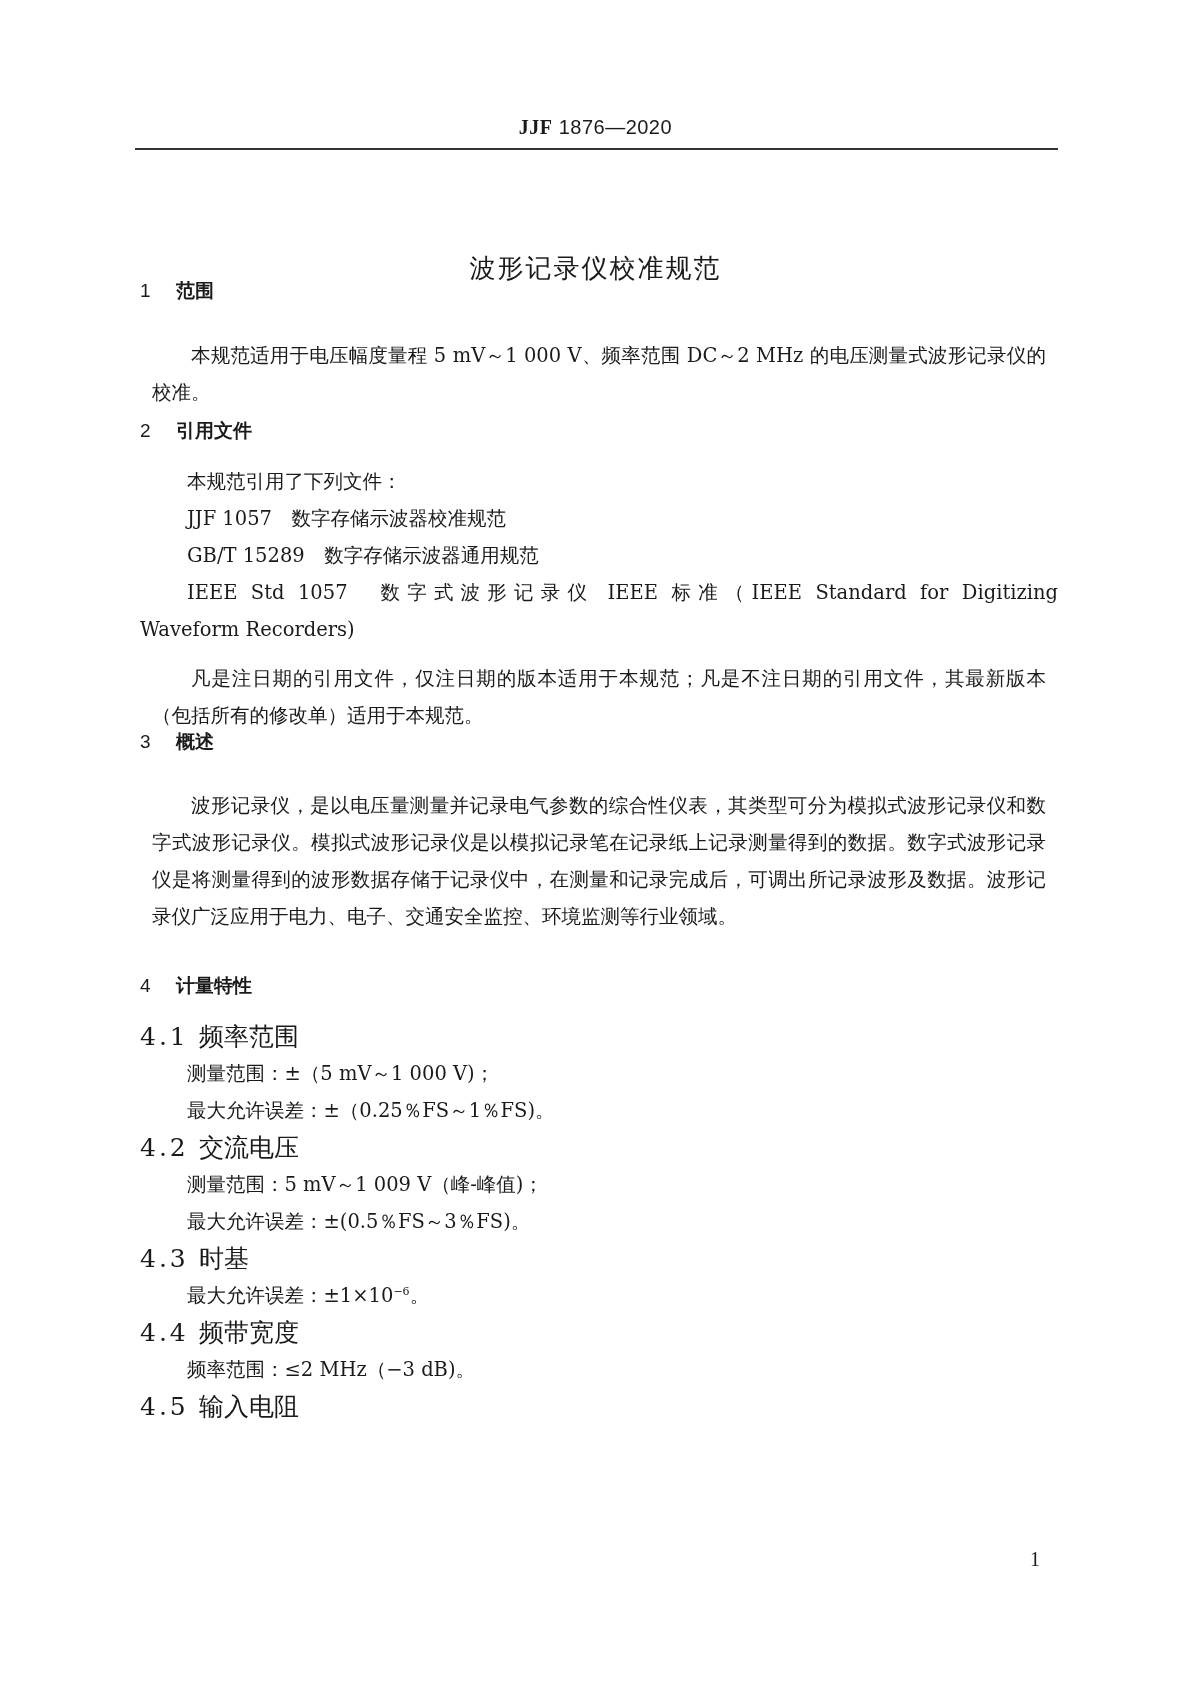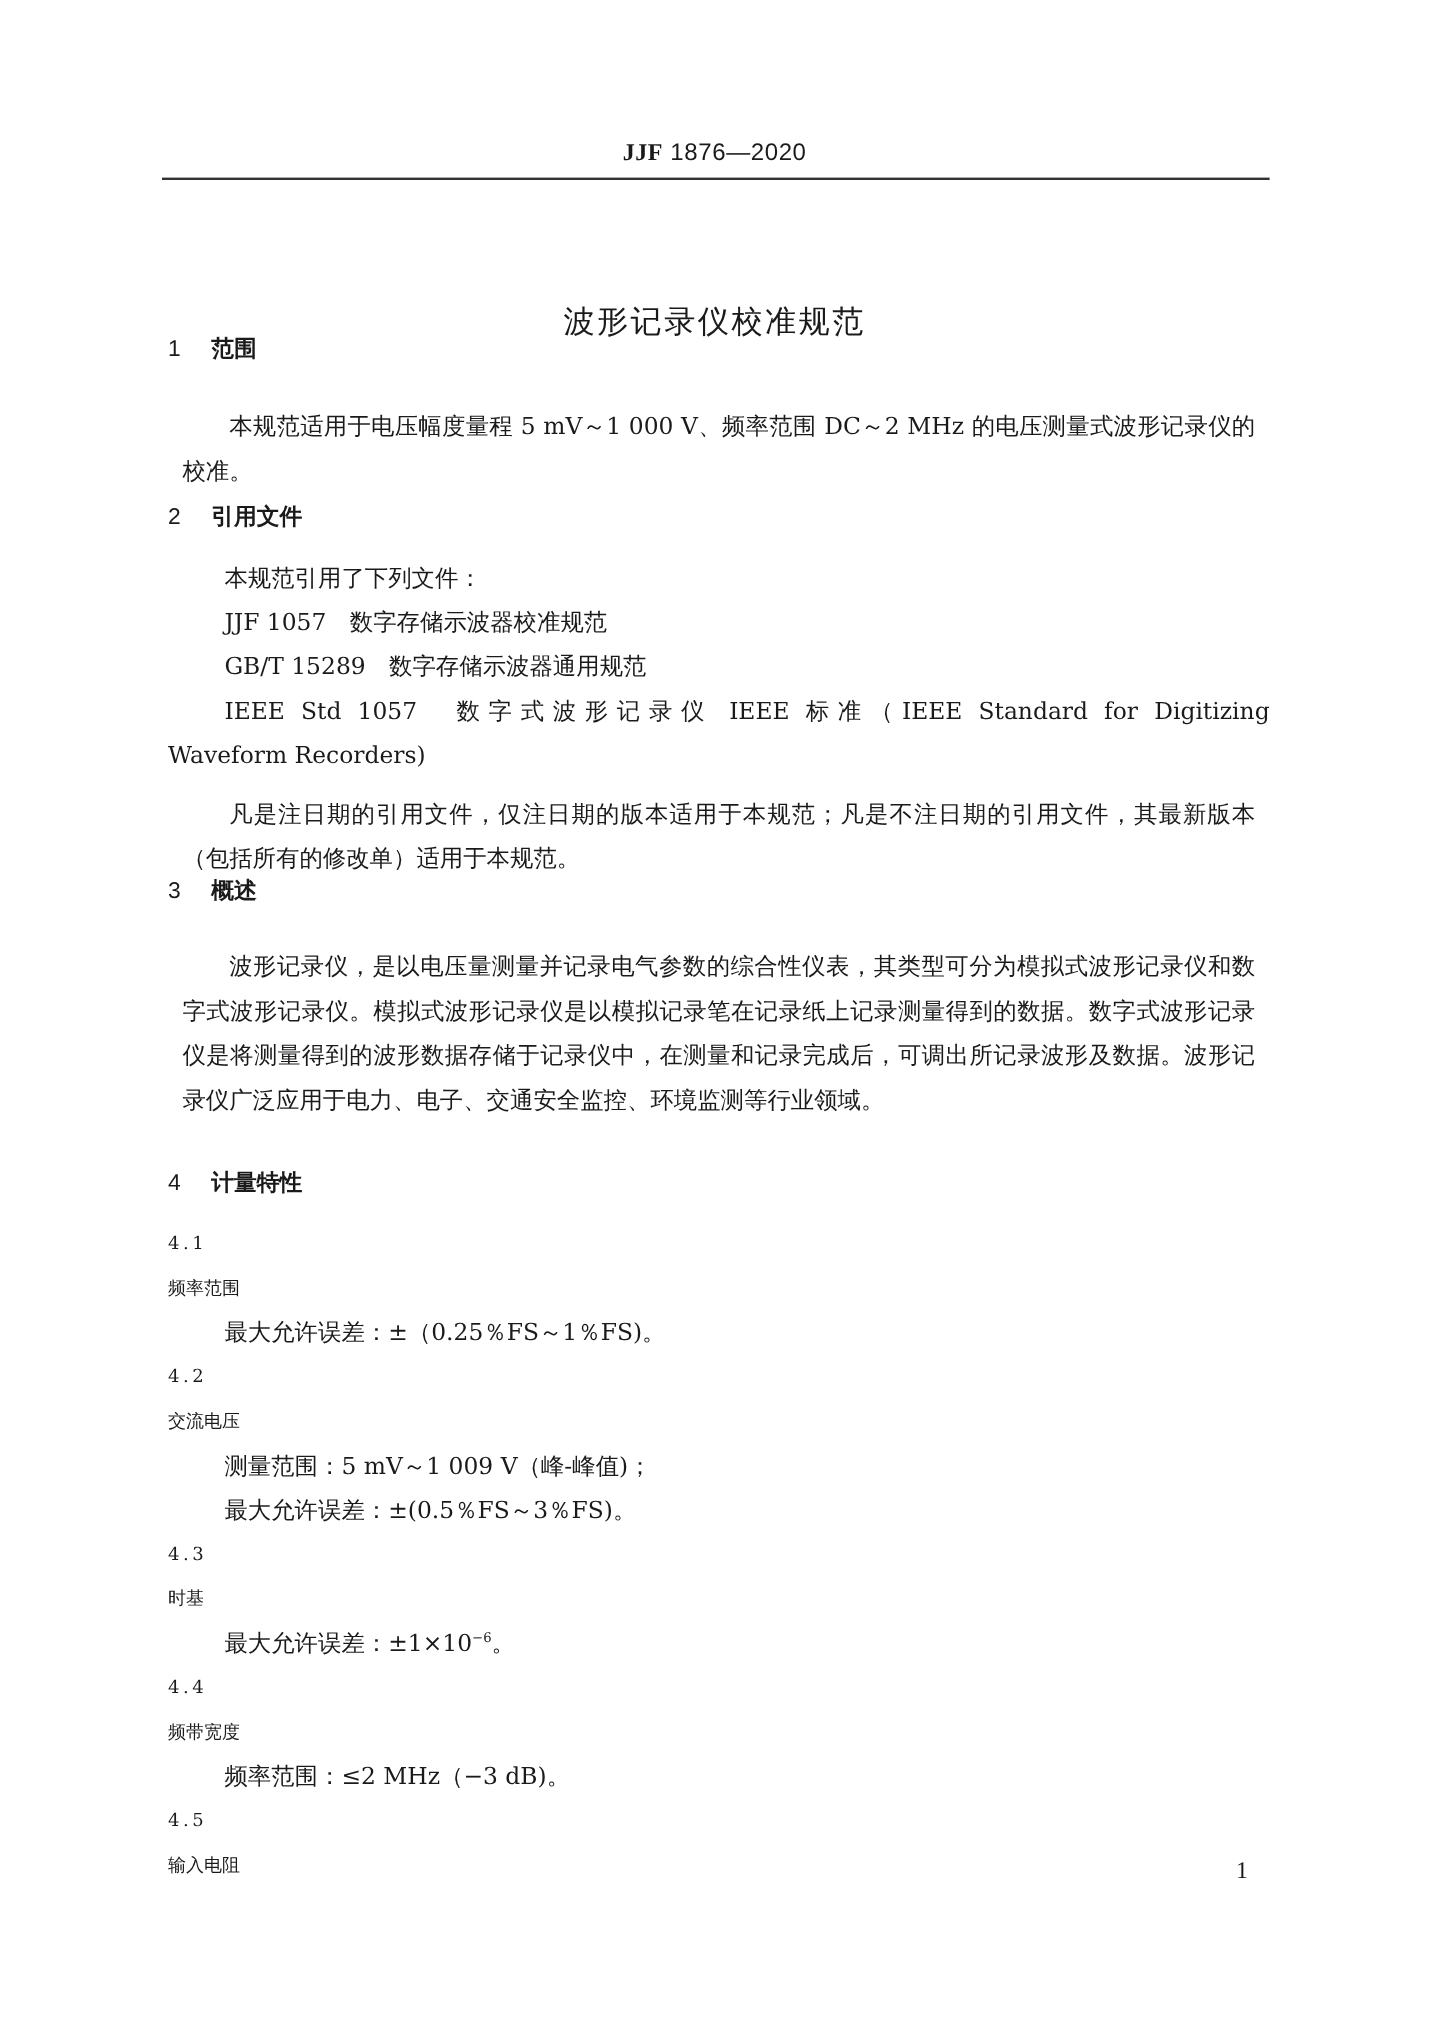--- a/index.html
+++ b/index.html
@@ -26,21 +26,21 @@
     .section-heading {
       font-family: "DejaVu Sans", sans-serif; font-size: 19px; font-weight: bold;
       display: flex; align-items: baseline;
     }
     .section-heading .num { width: 36px; font-weight: normal; font-family: "Liberation Sans", sans-serif; }
     .para {
       font-size: 19.5px; line-height: 37px; text-align: justify; text-align-last: left;
       text-indent: 2em; margin: 12px;
     }
     .line { font-size: 19.5px; line-height: 37px; padding-left: 47px; white-space: nowrap; }
-    .sub-heading { font-size: 15px; line-height: 37px; display: flex; flex-direction: column; }
+    .sub-heading { font-size: 25px; line-height: 37px; display: flex; }
     .sub-heading .num { width: 59px; letter-spacing: 3px; }
     .justify-line { text-align: justify; text-align-last: justify; display: block; }
     sup { font-size: 11px; line-height: 0; }
     .page-number {
       position: absolute; top: 1548px; left: 1030px; font-size: 20px;
       font-family: "Liberation Serif", serif;
     }
   </style>
 </head>
 <body>
@@ -99,20 +99,21 @@
   <div class="section-heading">
     <span class="num">4</span>
     <span>计量特性</span>
   </div>
 </div>
 <div class="block" style="top:1018px;">
   <div class="sub-heading">
     <span class="num">4.1</span>
     <span>频率范围</span>
   </div>
+  <div class="line">测量范围：±（5 mV～1 000 V)；</div>
   <div class="line">最大允许误差：±（0.25％FS～1％FS)。</div>
 
   <div class="sub-heading">
     <span class="num">4.2</span>
     <span>交流电压</span>
   </div>
   <div class="line">测量范围：5 mV～1 009 V（峰-峰值)；</div>
   <div class="line">最大允许误差：±(0.5％FS～3％FS)。</div>
 
   <div class="sub-heading">

